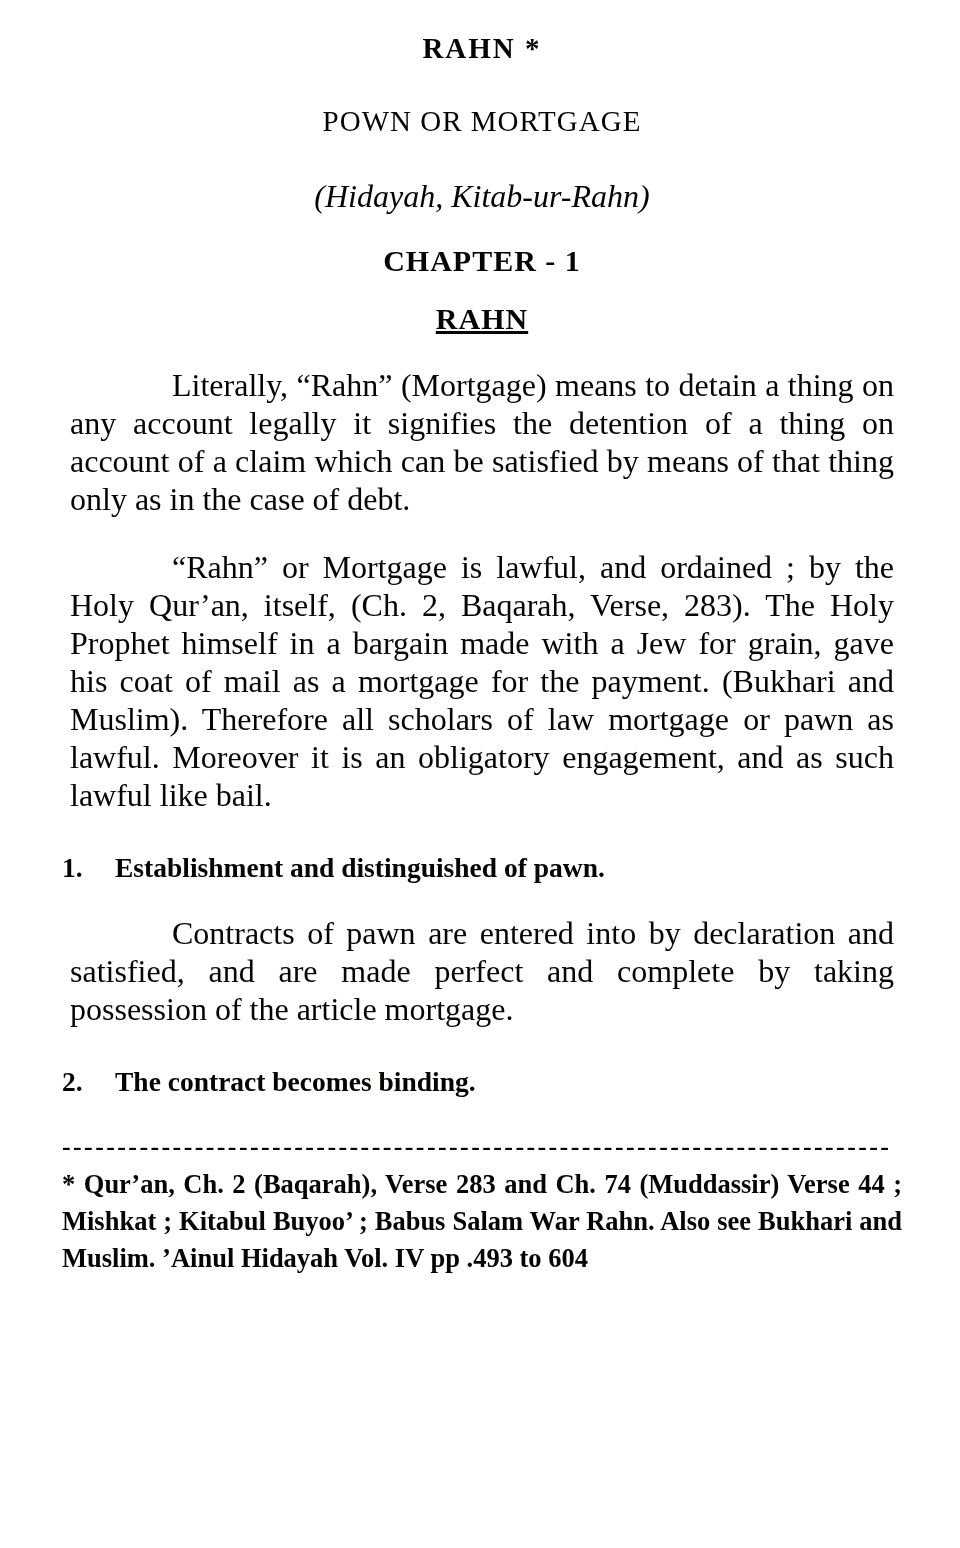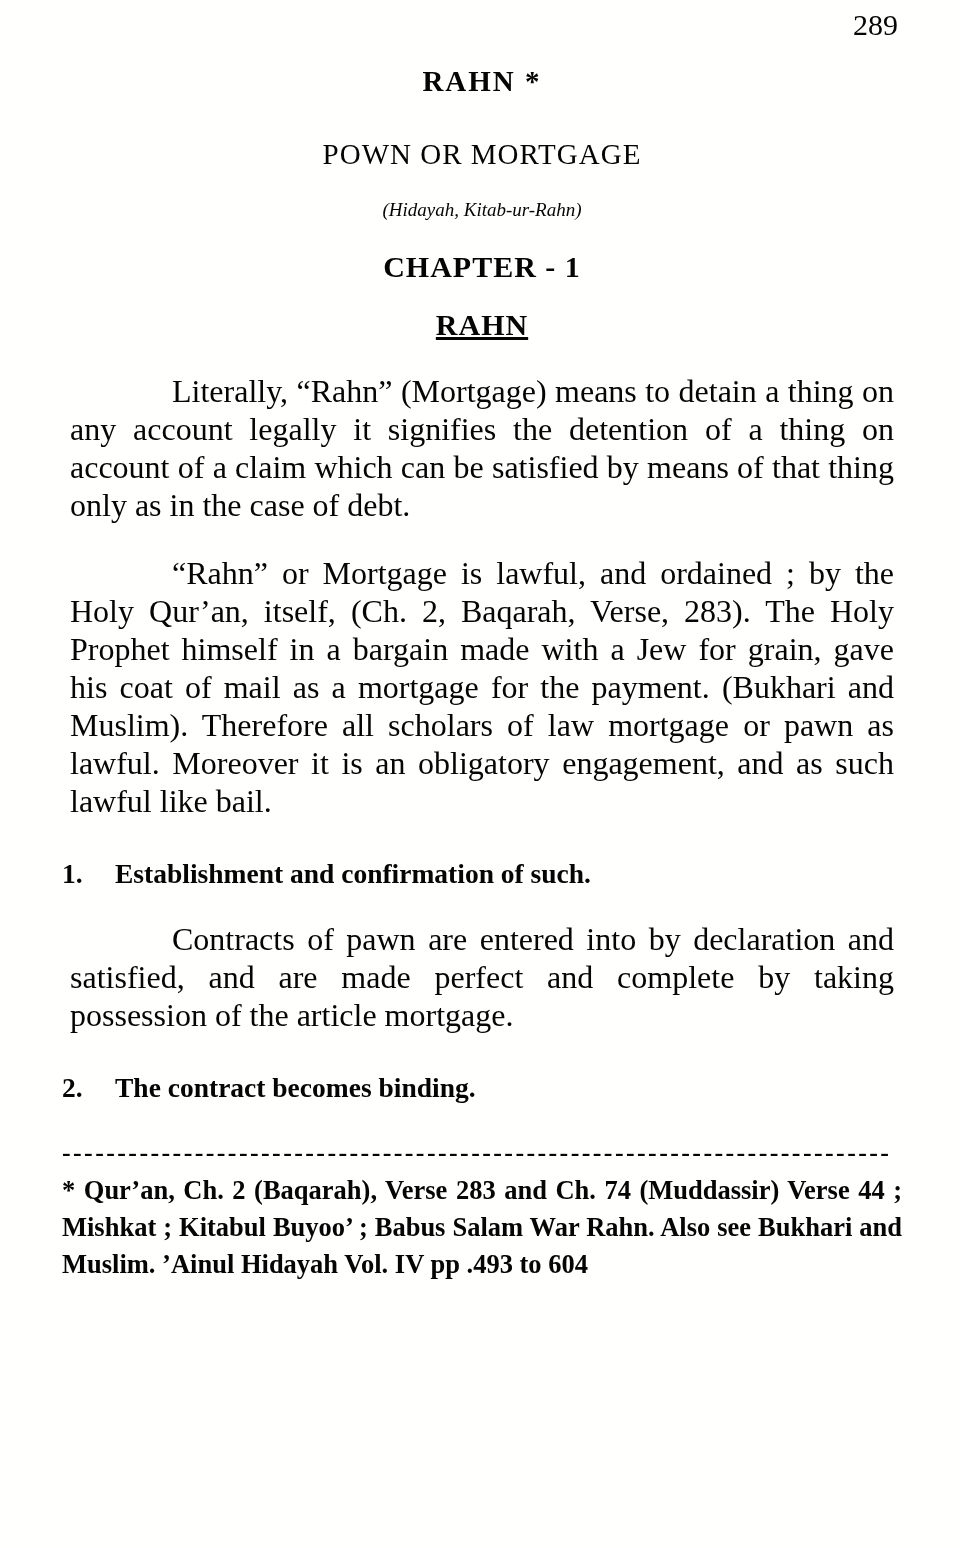--- a/index.html
+++ b/index.html
@@ -26,23 +26,23 @@
     font-weight: bold;
     letter-spacing: 2px;
     margin-top: 24px;
   }
   .doc-subtitle {
     font-size: 29px;
     margin-top: 40px;
     letter-spacing: 1px;
   }
   .doc-source {
-    font-size: 19px;
+    font-size: 32px;
     font-style: italic;
-    margin-top: 28px;
+    margin-top: 40px;
   }
   .chapter {
     font-size: 30px;
     font-weight: bold;
     margin-top: 29px;
     letter-spacing: 1px;
   }
   .chapter-title {
     font-size: 30px;
     font-weight: bold;
@@ -83,39 +83,38 @@
     line-height: 37px;
     text-align: justify;
     margin-top: 6px;
   }
 </style>
 </head>
 <body>
 
 <div class="page">
 
-  <div class="page-number">289</div>
 
   <div class="centered doc-title">RAHN  *</div>
 
   <div class="centered doc-subtitle">POWN OR MORTGAGE</div>
 
   <div class="centered doc-source">(Hidayah, Kitab-ur-Rahn)</div>
 
   <div class="centered chapter">CHAPTER - 1</div>
 
   <div class="centered chapter-title">RAHN</div>
 
   <p class="body-text indented">Literally, “Rahn” (Mortgage) means to detain a thing on any account legally it signifies the detention of a thing on account of a claim which can be satisfied by means of that thing only as in the case of debt.</p>
 
   <p class="body-text indented">“Rahn” or Mortgage is lawful, and ordained ; by the Holy Qur’an, itself, (Ch. 2, Baqarah, Verse, 283). The Holy Prophet himself in a bargain made with a Jew for grain, gave his coat of mail as a mortgage for the payment. (Bukhari and Muslim). Therefore all scholars of law mortgage or pawn as lawful. Moreover it is an obligatory engagement, and as such lawful like bail.</p>
 
   <div class="section-heading">
     <span class="section-number">1.</span>
-    <span class="section-title">Establishment and confirmation of such.</span>
+    <span class="section-title">Establishment and distinguished of pawn.</span>
   </div>
 
   <p class="body-text indented">Contracts of pawn are entered into by declaration and satisfied, and are made perfect and complete by taking possession of the article mortgage.</p>
 
   <div class="section-heading">
     <span class="section-number">2.</span>
     <span class="section-title">The contract becomes binding.</span>
   </div>
 
 

